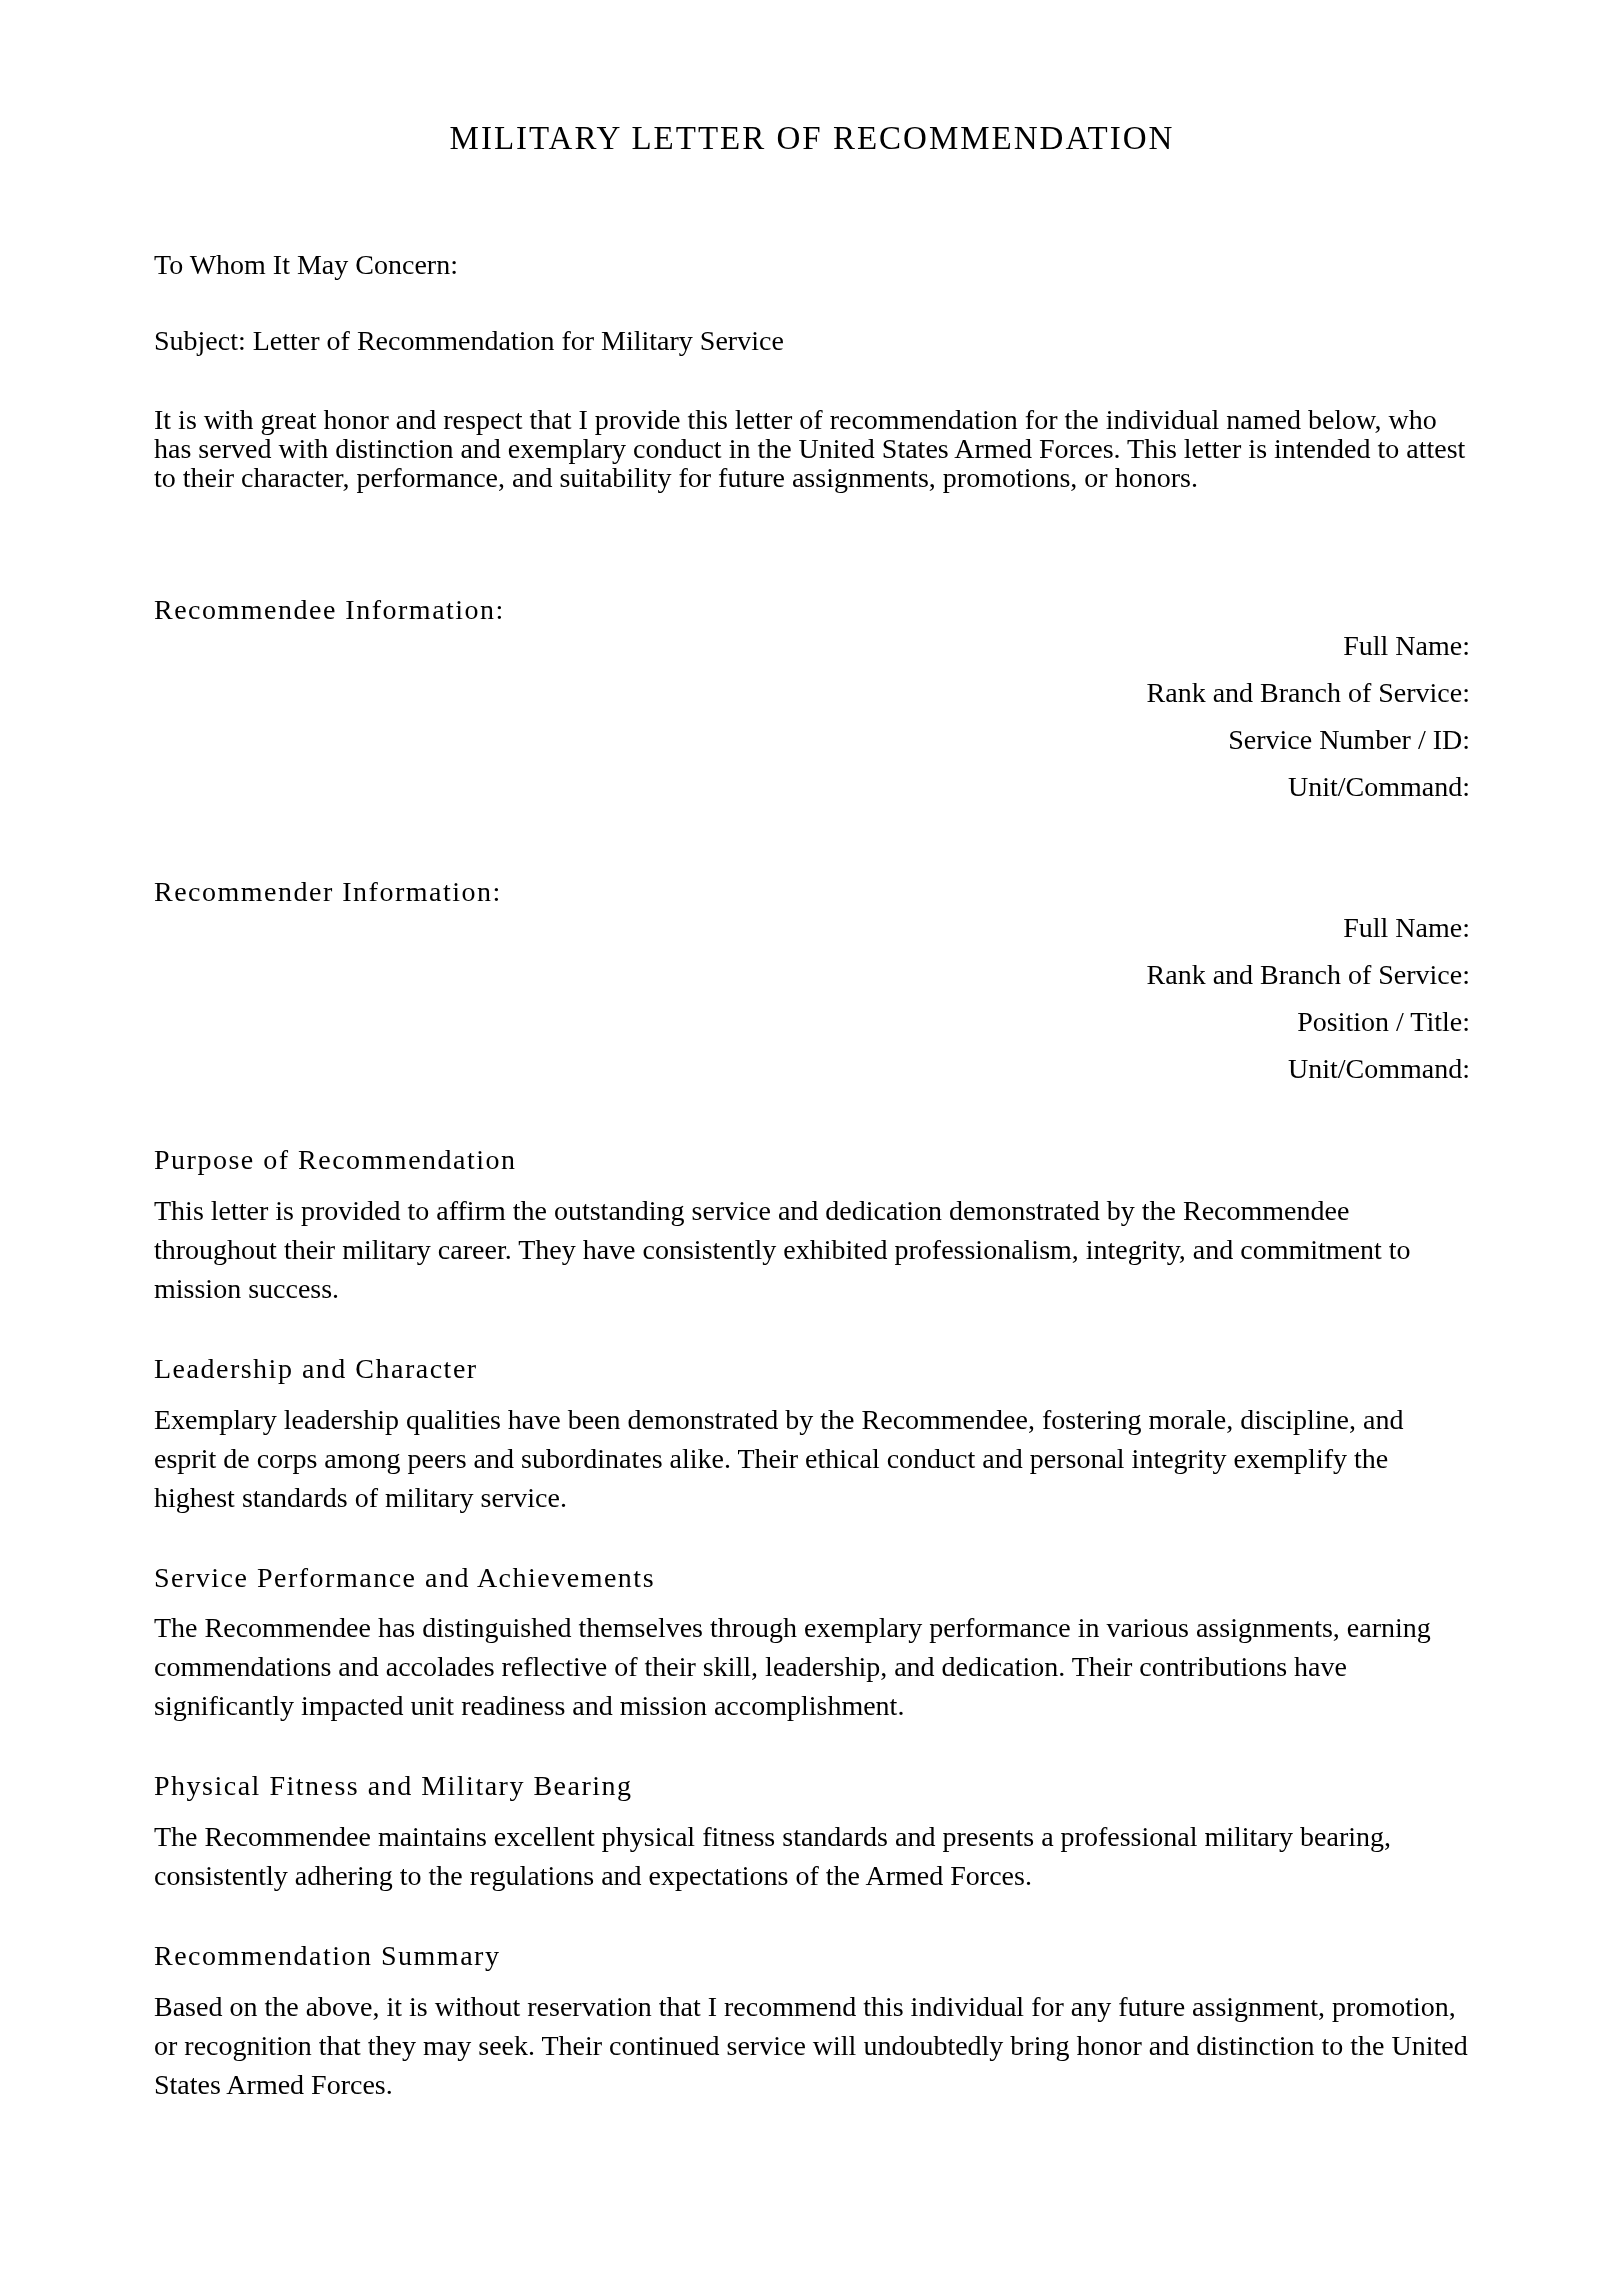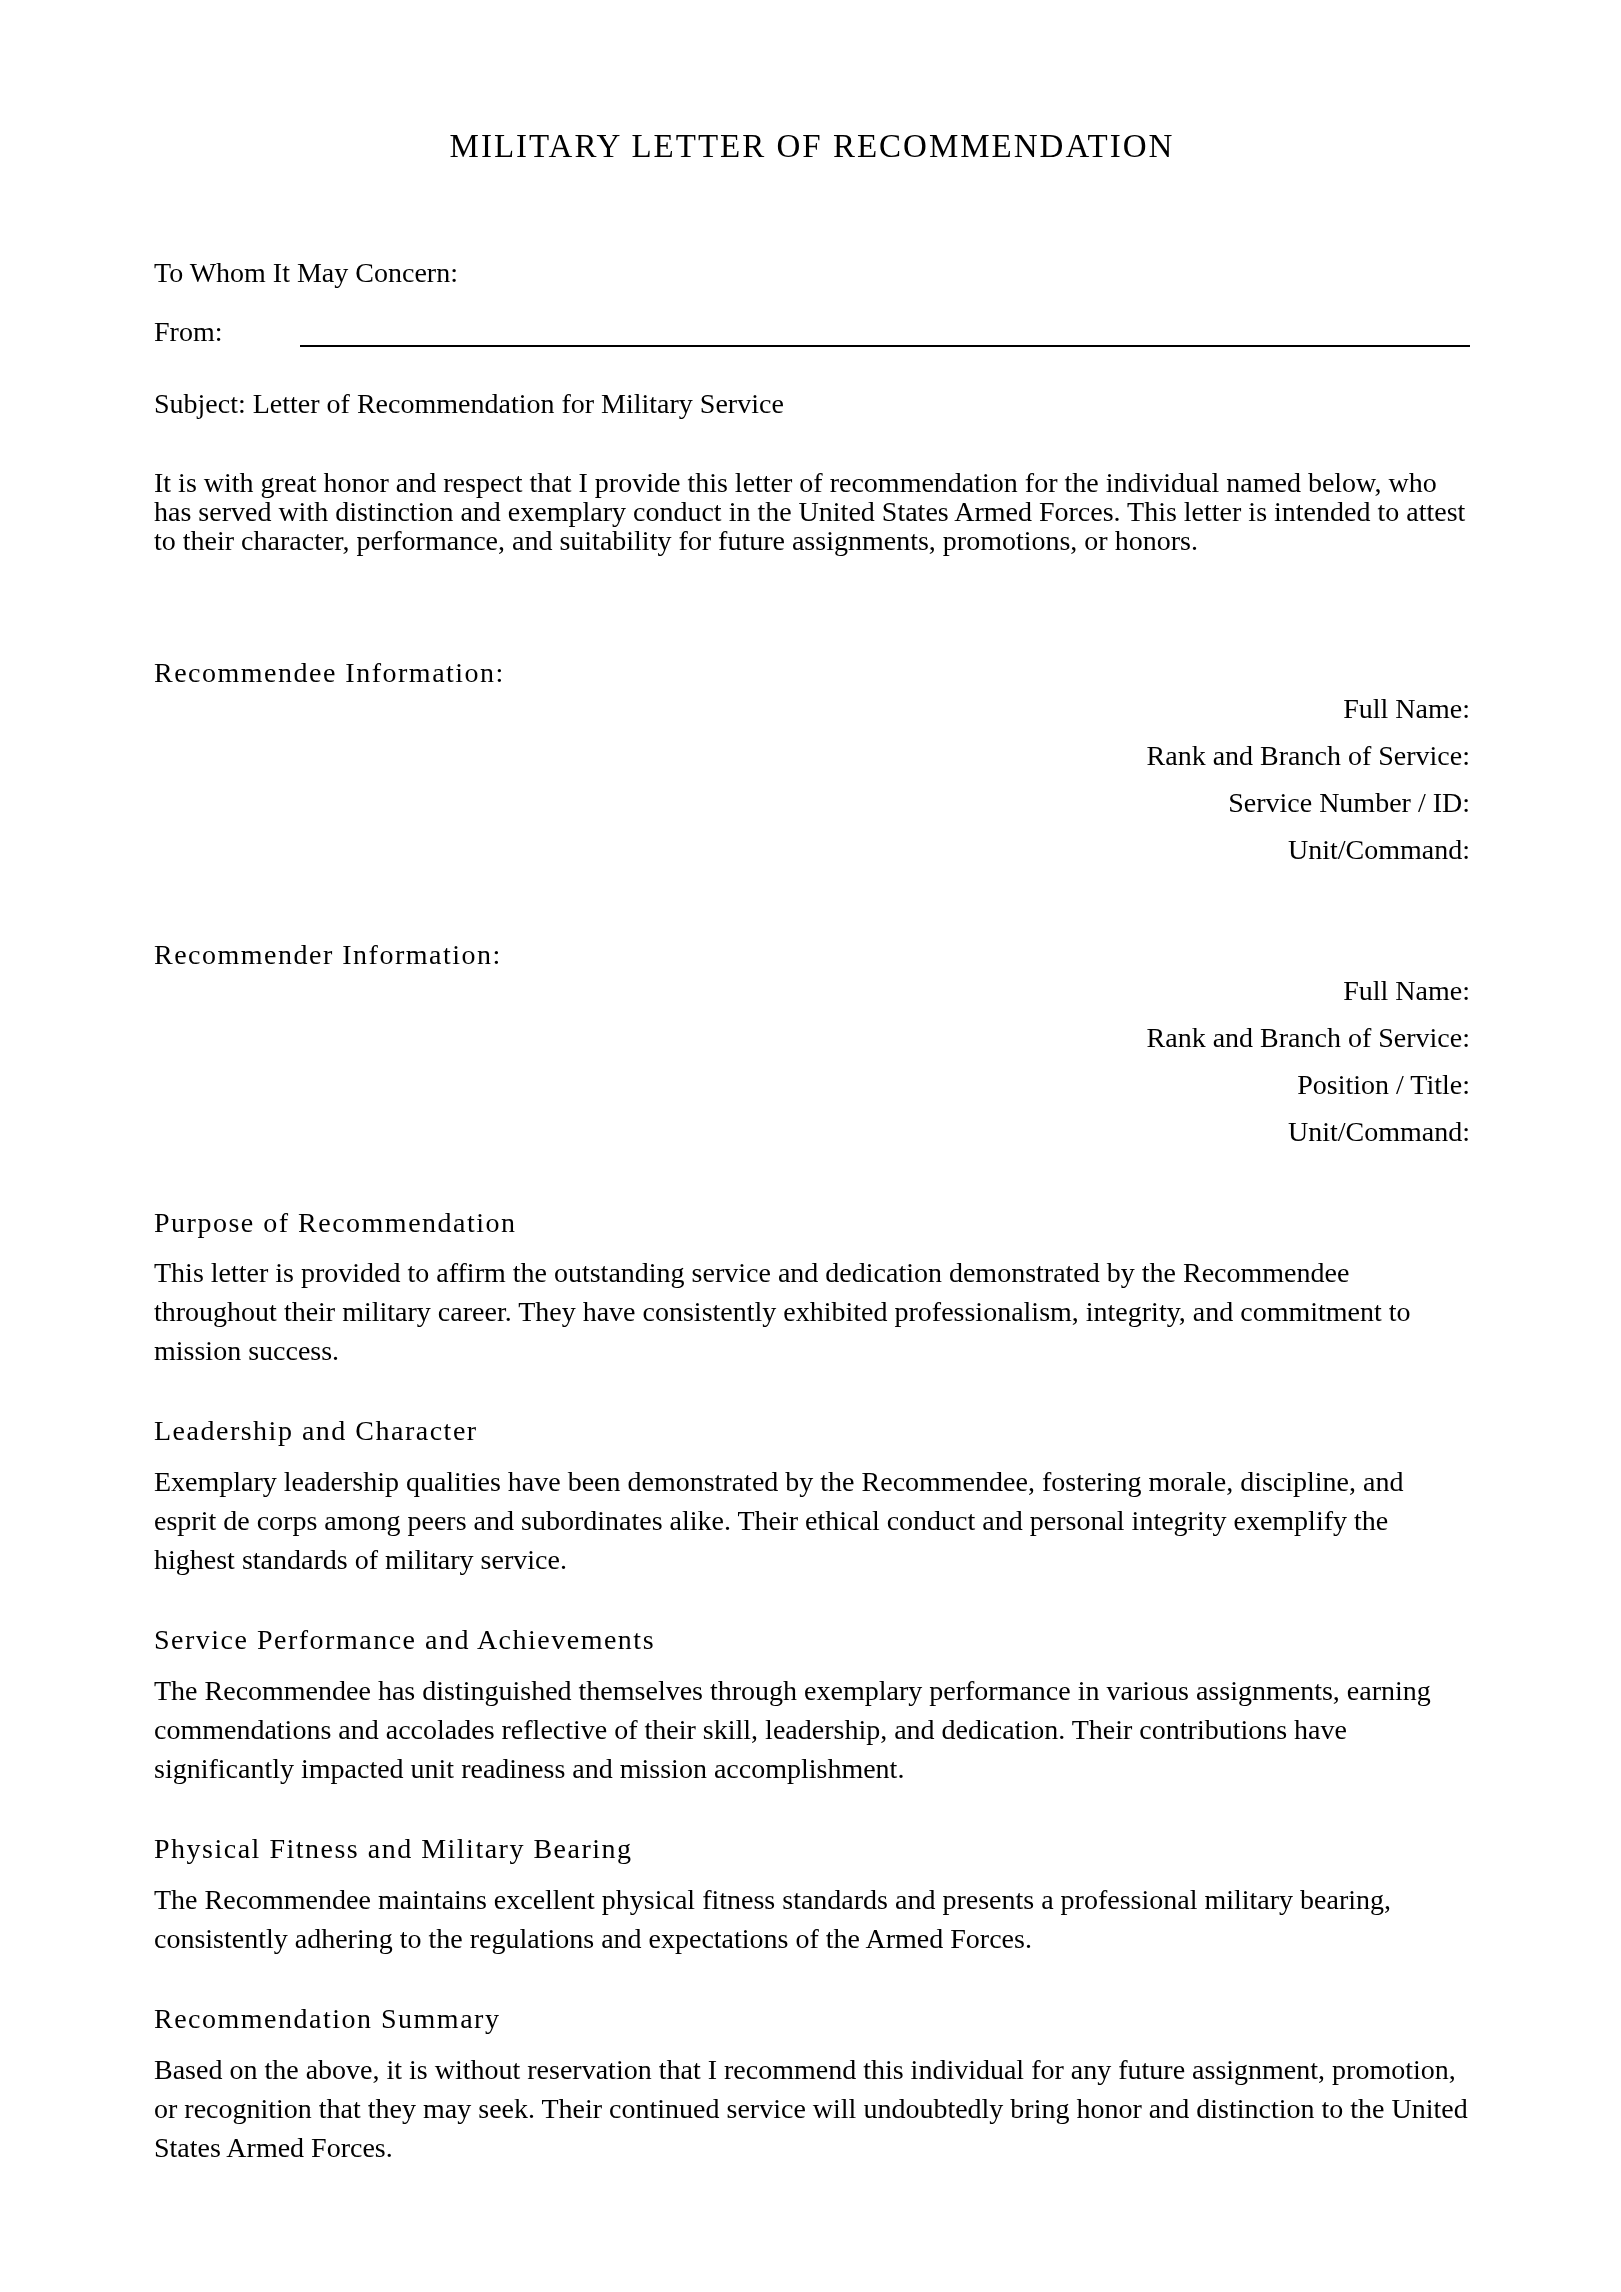--- a/index.html
+++ b/index.html
@@ -12,21 +12,21 @@
     width: 1621px;
     height: 2293px;
     background: #ffffff;
     color: #000000;
     font-family: "Liberation Serif", "DejaVu Serif", serif;
     font-size: 28px;
     overflow: hidden;
     box-sizing: border-box;
   }
   .content {
-    padding: 8px 151px 0 154px;
+    padding: 0 151px 0 154px;
   }
   .doc-title {
     padding-top: 118px;
     text-align: center;
     font-size: 33px;
     letter-spacing: 2px;
     line-height: 41px;
     white-space: nowrap;
   }
   .salutation {
@@ -88,24 +88,20 @@
 </head>
 <body>
 
 <div class="page">
   <div class="content">
 
     <div class="doc-title">MILITARY LETTER OF RECOMMENDATION</div>
 
     <div class="salutation">To Whom It May Concern:</div>
 
-    <div class="from-row">
-      <span class="label">From:</span>
-      <span class="fill-line ind-from"></span>
-    </div>
 
     <div class="subject-line">Subject: Letter of Recommendation for Military Service</div>
 
     <p class="intro">It is with great honor and respect that I provide this letter of recommendation for the individual named below, who has served with distinction and exemplary conduct in the United States Armed Forces. This letter is intended to attest to their character, performance, and suitability for future assignments, promotions, or honors.</p>
 
     <div class="info-block">
       <div class="info-heading recommendee">Recommendee Information:</div>
 
       <div class="field-row">
         <span class="label">Full Name:</span>

